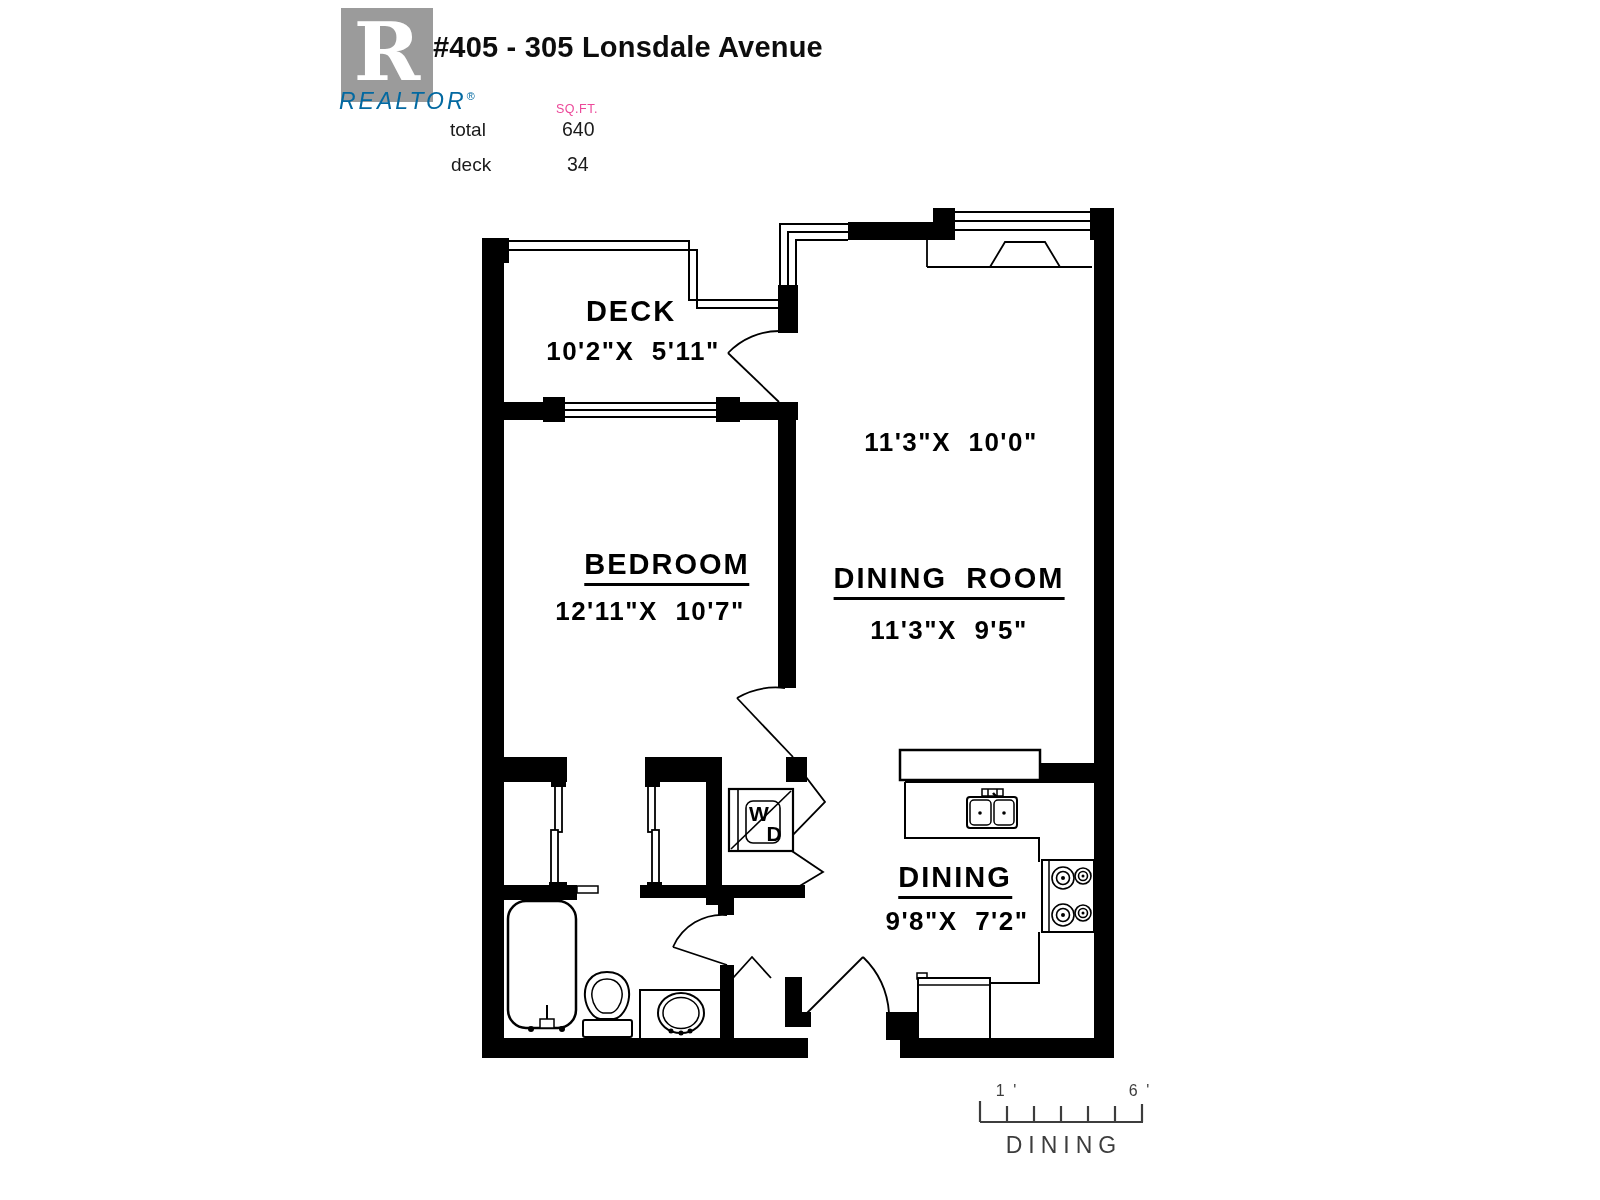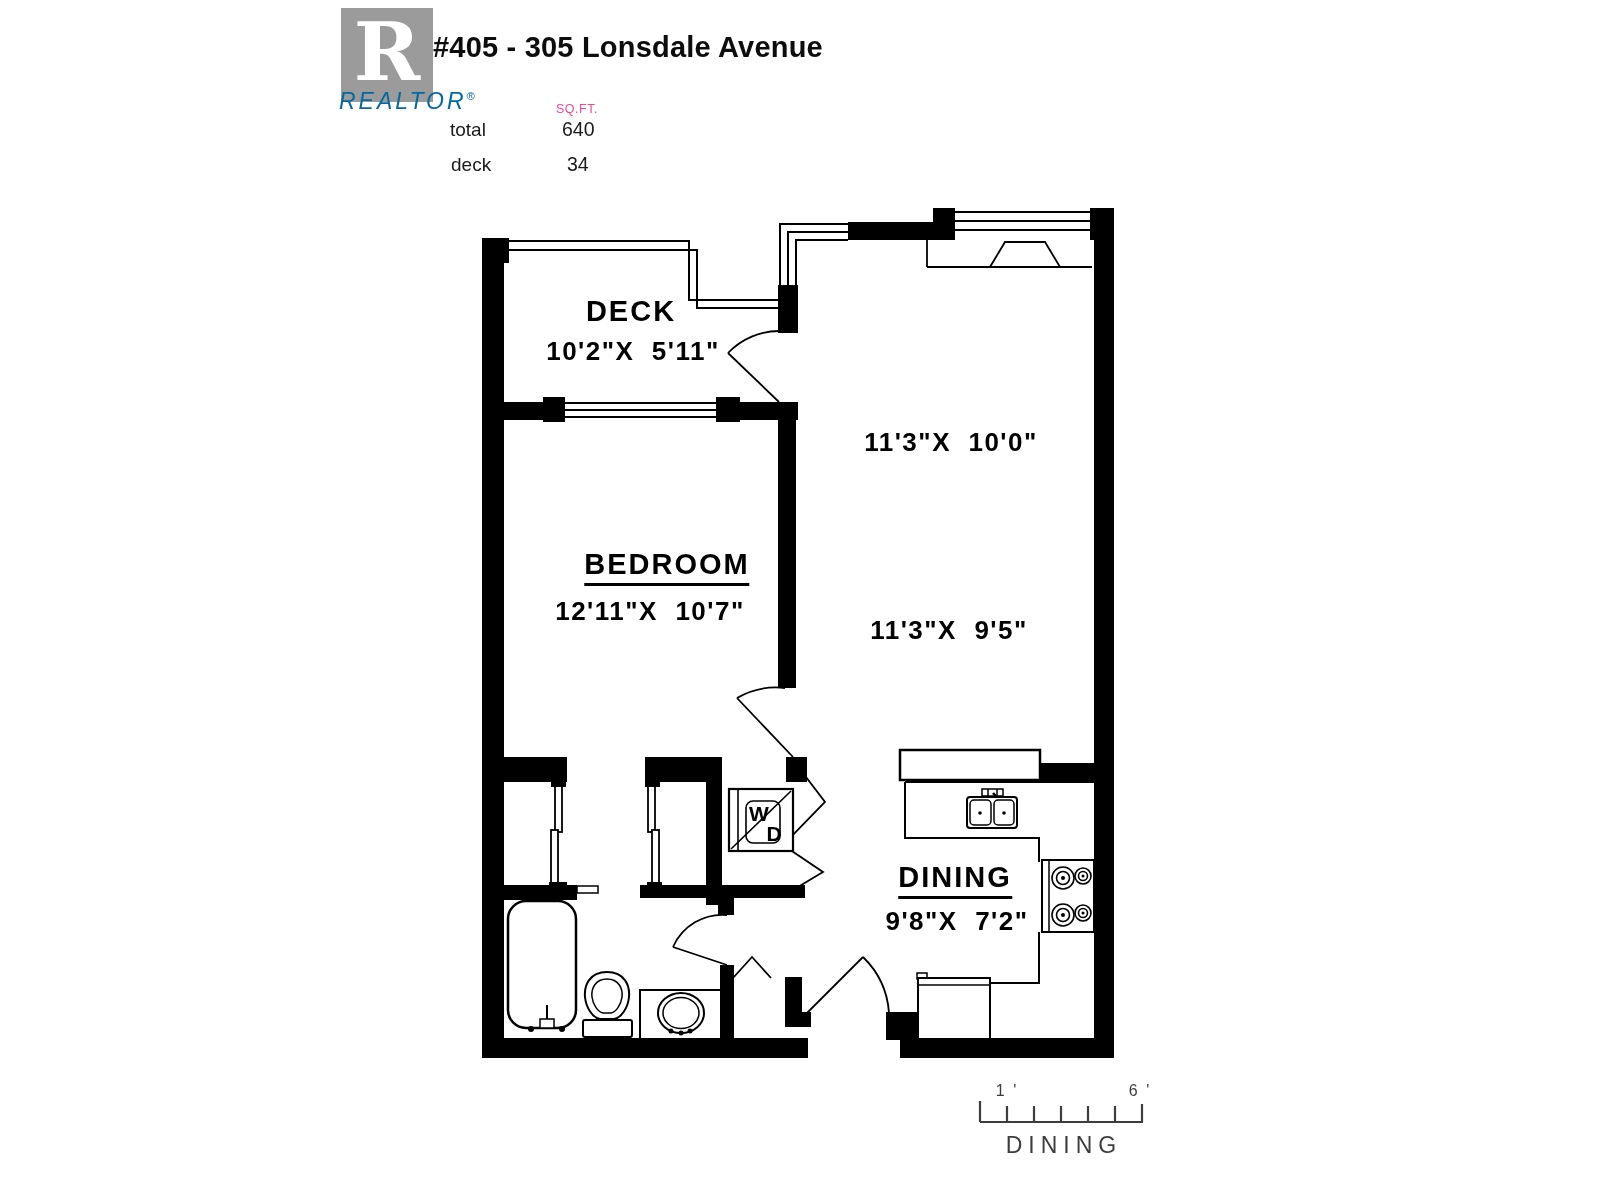--- a/index.html
+++ b/index.html
@@ -215,20 +215,21 @@
   <div class="txt tbl-value" style="left:567px;top:153px;">34</div>
 
   <div class="txt ctr room-name" style="left:631px;top:311px;">DECK</div>
   <div class="txt ctr room-dims" style="left:633px;top:351px;">10'2"X  5'11"</div>
 
   <div class="txt ctr room-dims" style="left:951px;top:442px;">11'3"X  10'0"</div>
 
   <div class="txt ctr room-name u" style="left:648px;top:568px;margin-left:19px;">BEDROOM</div>
   <div class="txt ctr room-dims" style="left:650px;top:611px;">12'11"X  10'7"</div>
 
+  <div class="txt ctr room-name u" style="left:949px;top:582px;">DINING ROOM</div>
   <div class="txt ctr room-dims" style="left:949px;top:630px;">11'3"X  9'5"</div>
 
   <div class="txt ctr room-name u" style="left:955px;top:881px;">DINING</div>
   <div class="txt ctr room-dims" style="left:957px;top:921px;">9'8"X  7'2"</div>
 
   <div class="txt ctr wd-letter" style="left:759px;top:813px;">W</div>
   <div class="txt ctr wd-letter" style="left:774px;top:833px;">D</div>
 
   <div class="txt ctr scale-txt scale-num" style="left:1007px;top:1091px;">1 '</div>
   <div class="txt ctr scale-txt scale-num" style="left:1140px;top:1091px;">6 '</div>

